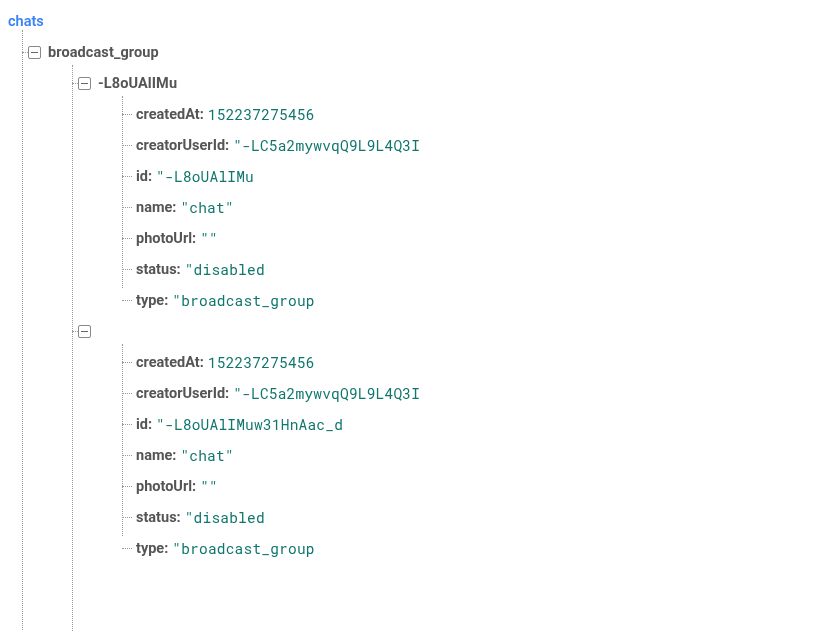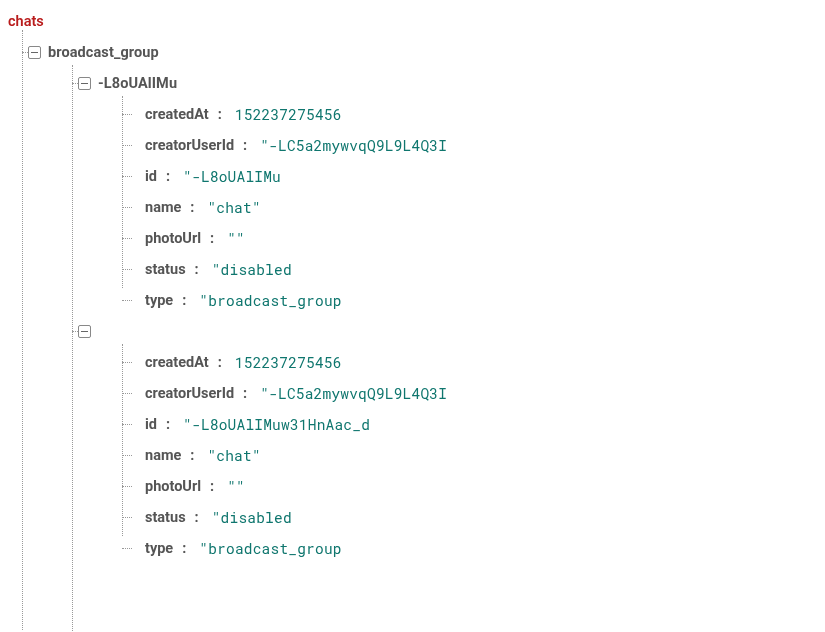--- a/index.html
+++ b/index.html
@@ -37,36 +37,35 @@
   }
   .toggle .minus {
     width: 7px;
     height: 1.6px;
     background: #666;
   }
   .children {
     margin-left: 0;
   }
   .label { font-weight: 700; color: #555; letter-spacing: 0.1px; text-align: center; }
-  .rootlabel { font-weight: 600; color: #b91c1c; }
+  .rootlabel { font-weight: 600; color: #3b82f6; }
   .key { font-weight: 700; color: #555; }
   .colon { font-weight: 700; color: #555; margin-right: 4px; }
   .val {
     font-family: "Roboto Mono", "Menlo", "Consolas", monospace;
     color: #0f766e;
     font-weight: 400;
     letter-spacing: 0.2px;
   }
   .leaf {
     position: relative;
     height: 31px;
     display: flex;
     align-items: center;
     padding-left: 14px;
-    gap: 9px;
   }
   
   .haschildren > .children {
     position: relative;
   }
   .vline {
     position: absolute;
     border-left: 1px dotted #999;
   }
   .hline {

